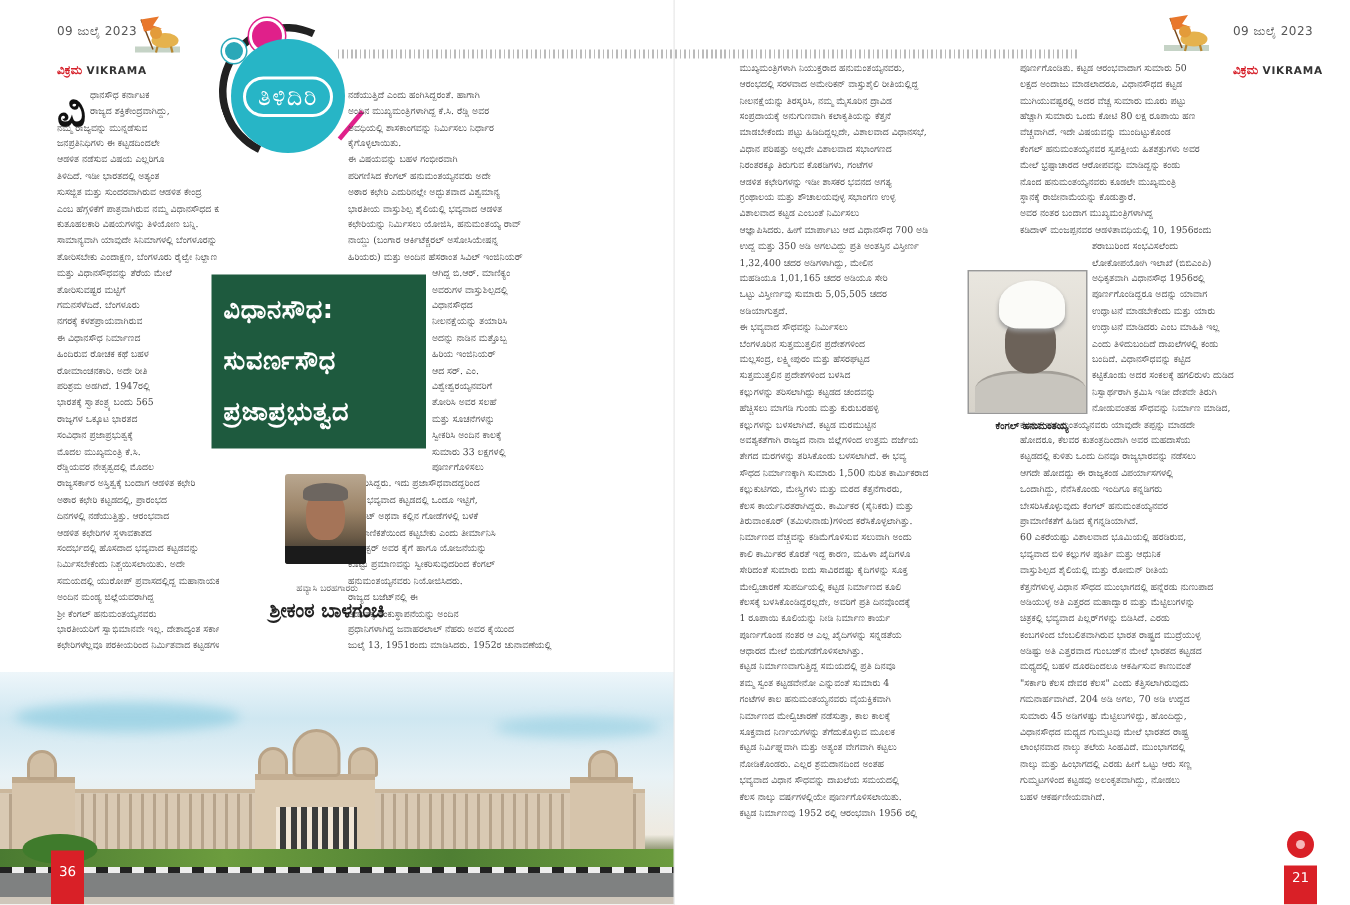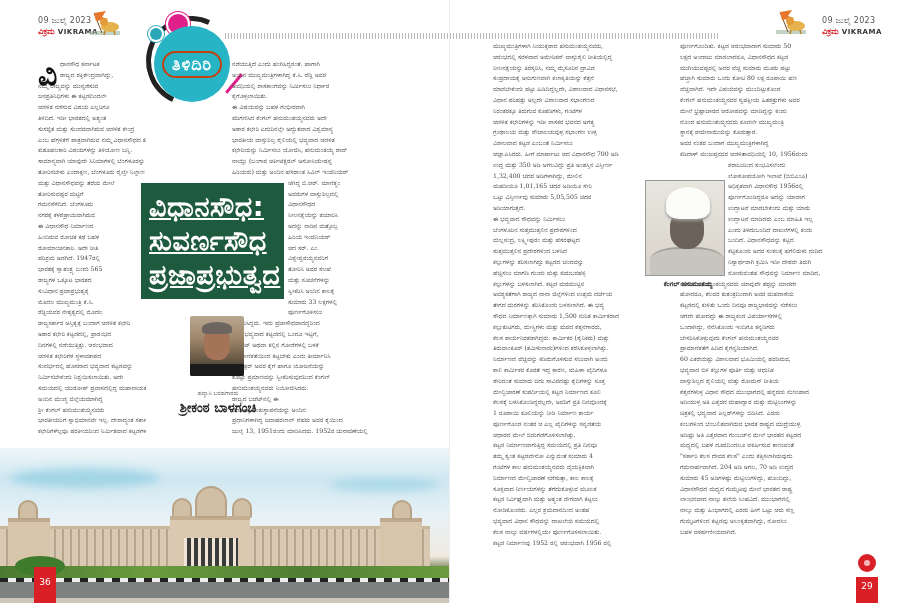--- a/index.html
+++ b/index.html
@@ -8,50 +8,50 @@
 
   .spread { position: absolute; left: 0; top: 0; width: 900px; height: 603px; background: #fff; }
   .page { position: absolute; top: 0; height: 603px; overflow: hidden; background: #fff; }
   .page.left { left: 0; width: 450px; }
   .page.right { left: 450px; width: 450px; }
   .gutter { position: absolute; left: 449px; top: 0; width: 2px; height: 603px; background: linear-gradient(90deg,#e8e8e8,#fafafa); }
 
   
   .masthead { position: absolute; top: 16px; font-size: 8px; line-height: 10px; }
   .masthead .date { color: #555; letter-spacing: 0.3px; }
-  .masthead .brand { margin-top: 1px; font-weight: bold; }
+  .masthead .brand { margin-top: 16px; font-weight: bold; }
   .masthead .brand .kn { color: #d6202a; }
   .masthead .brand .en { color: #333; font-size: 7px; letter-spacing: 0.5px; margin-left: 3px; }
   .mh-left { left: 38px; }
   .mh-right { left: 822px; text-align: left; }
   .logo { position: absolute; width: 36px; height: 30px; }
   .logo-left { left: 86px; top: 9px; }
   .logo-right { left: 772px; top: 8px; }
 
   
   .rule { position: absolute; top: 33px; height: 6px;
     background: repeating-linear-gradient(90deg,#bbb 0 1px, transparent 1px 3px); }
 
   
   .badge { position: absolute; left: 140px; top: 8px; width: 100px; height: 100px; }
   .badge .ring { position:absolute; left:6px; top:8px; width:90px; height:90px; border-radius:50%; border:5px solid #222; border-right-color: transparent; border-bottom-color: transparent; transform: rotate(-20deg); }
   .badge .disc { position:absolute; left:14px; top:18px; width:76px; height:76px; border-radius:50%; background:#27b5c6; display:flex; align-items:center; justify-content:center; }
-  .badge .disc span { color:#fff; font-weight:bold; font-size:16px; letter-spacing:1px; border:2px solid #c2410c; border-radius:14px; padding:2px 8px; }
+  .badge .disc span { color:#fff; font-weight:normal; font-size:16px; letter-spacing:1px; border:2px solid #ffffff; border-radius:14px; padding:2px 8px; }
   .badge .dot1 { position:absolute; left:28px; top:6px; width:20px; height:20px; border-radius:50%; background:#e0208a; box-shadow: 0 0 0 2px #fff, 0 0 0 3px #e0208a; }
   .badge .dot2 { position:absolute; left:10px; top:20px; width:12px; height:12px; border-radius:50%; background:#2aa8b8; box-shadow: 0 0 0 2px #fff, 0 0 0 3px #2aa8b8; }
   .badge .slash { position:absolute; left:82px; top:74px; width:24px; height:3px; background:#e0208a; transform: rotate(-50deg); }
 
   
   .col { position: absolute; font-size: 6.2px; line-height: 8.6px; color: #444; text-align: justify; overflow: hidden; font-family: "DejaVu Serif", serif; }
 
   .dropcap { position: absolute; left: 38px; top: 60px; font-size: 30px; line-height: 30px; font-weight: bold; color: #111; font-family: "DejaVu Serif", serif; }
 
   
   .headline { position: absolute; left: 141px; top: 183px; width: 143px; height: 116px; background: #1e5a3e; color: #fff; display:flex; flex-direction: column; justify-content: center; padding: 6px 8px; }
-  .headline span { display:block; font-size: 27px; line-height: 34px; font-weight: bold; letter-spacing: 0.5px; white-space: nowrap; text-decoration: underline; }
+  .headline span { display:block; font-size: 17px; line-height: 34px; font-weight: bold; letter-spacing: 0.5px; white-space: nowrap; }
 
   
   .author-photo { position: absolute; left: 190px; top: 316px; width: 54px; height: 60px; background: linear-gradient(180deg,#b9a790 0%, #9c8468 40%, #6b5b47 70%, #2c2a27 100%); border-radius: 2px; overflow:hidden; }
   .author-photo .face { position:absolute; left:14px; top:10px; width:26px; height:34px; border-radius: 45% 45% 40% 40%; background:#a57458; }
   .author-photo .hair { position:absolute; left:12px; top:6px; width:30px; height:12px; border-radius: 50% 50% 20% 20%; background:#6d6660; }
   .author-photo .shirt { position:absolute; left:0; top:48px; width:54px; height:14px; background:#1b1b1b; }
   .author-name { position: absolute; left: 178px; top: 400px; width: 80px; text-align: center; font-size: 13px; font-weight: bold; color: #222; }
   .author-role { position: absolute; left: 178px; top: 389px; width: 80px; text-align: center; font-size: 6px; color: #555; }
 
   
@@ -354,14 +354,14 @@
     </div>
 
   <div class="portrait">
     <div class="coat"></div>
     <div class="face"></div>
     <div class="cap"></div>
   </div>
   <div class="portrait-caption">ಕೆಂಗಲ್ ಹನುಮಂತಯ್ಯ</div>
 
   <div class="flower"></div>
-  <div class="pageno r">29</div>
+  <div class="pageno r">21</div>
 </div>
 
 </body></html>

